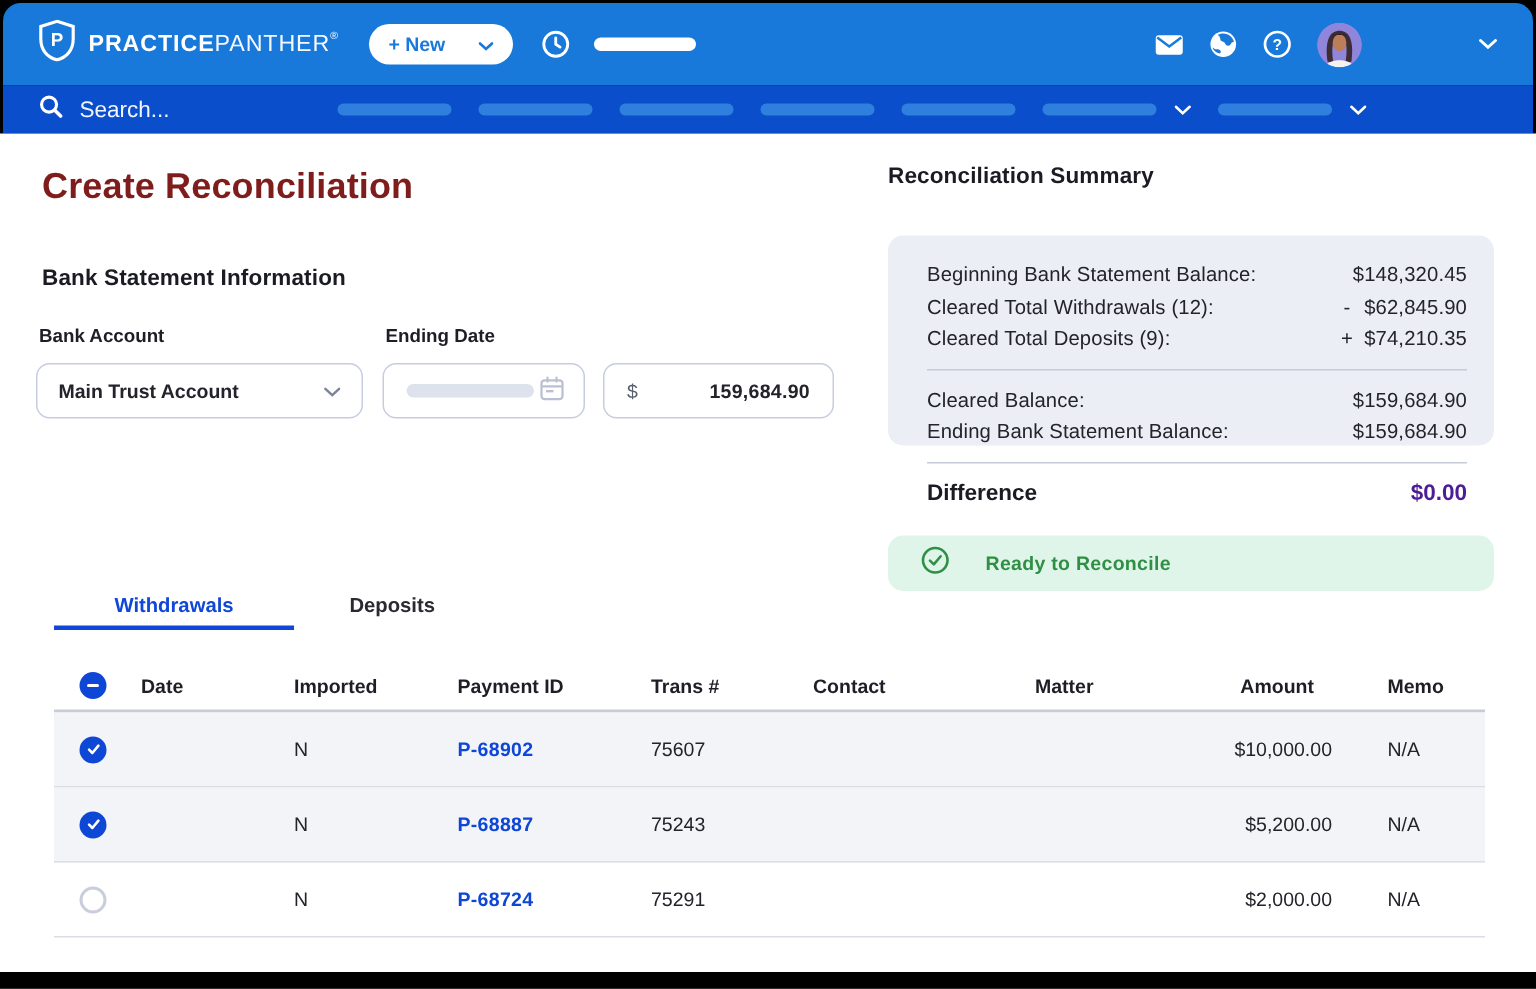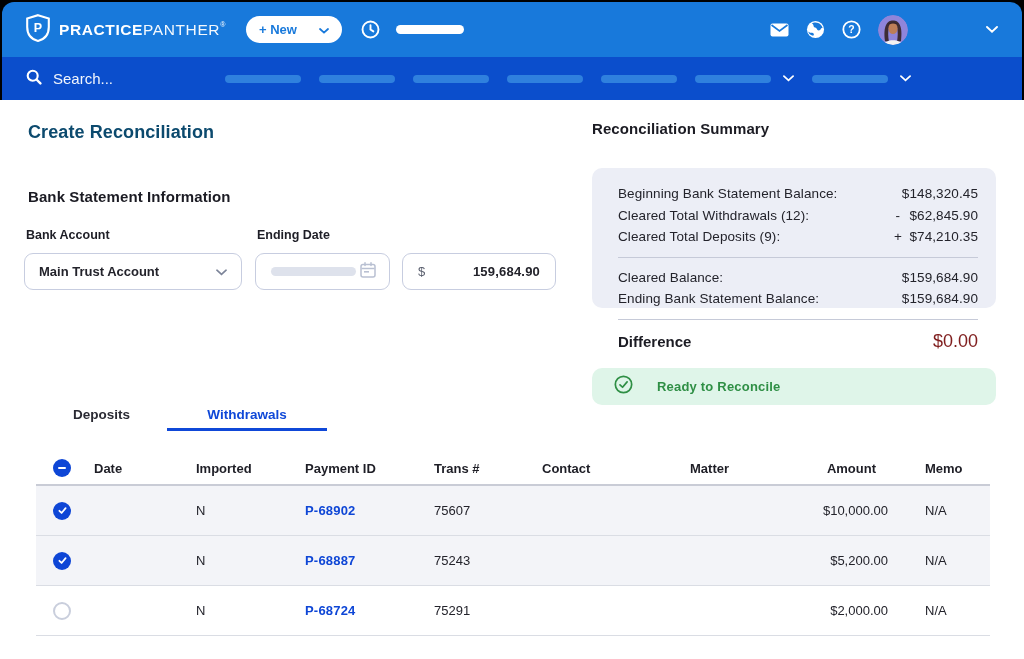--- a/index.html
+++ b/index.html
@@ -3,21 +3,21 @@
 <meta charset="utf-8">
 <style>
   * { margin:0; padding:0; box-sizing:border-box; }
   html,body { background:#000; }
   body { font-family:"Liberation Sans", sans-serif; }
   .screen { position:relative; width:1024px; height:659px; background:#000; overflow:hidden; }
 
   
   .chrome { margin:2px 2px 0 2px; border-radius:12px 12px 0 0; overflow:hidden; }
   .topbar { height:55px; background:#1879DB; display:flex; align-items:center; padding:0 24px; }
-  .subbar { height:43px; background:#0B4ECC; display:flex; align-items:center; padding:0 24px; }
+  .subbar { height:32px; background:#0B4ECC; display:flex; align-items:center; padding:0 24px; }
 
   .logo { display:flex; align-items:center; gap:9px; cursor:pointer; }
   .brand { color:#fff; font-size:15.5px; letter-spacing:0.6px; white-space:nowrap; }
   .brand b { font-weight:800; }
   .brand .lt { font-weight:400; opacity:.95; }
   .brand sup { font-size:7px; vertical-align:top; }
 
   .new-btn { margin-left:20px; height:27px; background:#fff; color:#1879DB; font-weight:bold;
              font-size:13px; border-radius:15px; padding:0 13px; display:flex; align-items:center; gap:22px; }
   .clock { margin-left:19px; display:flex; }
@@ -29,21 +29,21 @@
   .top-chevron { margin-left:78px; display:flex; }
 
   .search { display:flex; align-items:center; gap:11px; color:rgba(255,255,255,.95); font-size:15px; }
   .nav-pills { display:flex; align-items:center; gap:18px; margin-left:112px; }
   .nav-pill { width:76px; height:8px; border-radius:4px; background:#2F80DE; }
   .nav-chev { display:flex; margin-left:-6px; }
 
   
   .content { position:relative; background:#fff; height:559px; }
 
-  .h1 { position:absolute; left:28px; top:22px; font-size:18px; font-weight:800; color:#0c4a6e; letter-spacing:.1px; }
+  .h1 { position:absolute; left:28px; top:22px; font-size:24px; font-weight:800; color:#7f1d1d; letter-spacing:.1px; }
   .h2 { font-size:15px; font-weight:800; color:#1B1B23; letter-spacing:.1px; }
   .bsi-heading { position:absolute; left:28px; top:88px; }
   .sum-heading { position:absolute; left:592px; top:20px; }
 
   .field-label { position:absolute; top:128px; font-size:12.5px; font-weight:800; color:#1E1E26; }
   .field { position:absolute; top:153px; height:37px; background:#fff; border:1.5px solid #C7CDE0;
            border-radius:9px; display:flex; align-items:center; font-size:13px; color:#23232B; }
   .sel-field { left:24px; width:218px; padding:0 14px; justify-content:space-between; cursor:pointer; }
   .sel-field .sel-val { font-weight:700; }
   .date-field { left:255px; width:135px; padding:0 12px 0 15px; justify-content:space-between; }
@@ -55,21 +55,21 @@
   
   .panel { position:absolute; left:592px; top:68px; width:404px; height:140px; background:#ECEEF6;
            border-radius:10px; padding:15px 18px 0 26px; }
   .sum-row { display:flex; justify-content:space-between; align-items:center; height:21.5px;
              font-size:13.5px; color:#23232B; letter-spacing:.1px; }
   .sum-val { display:flex; align-items:center; gap:7px; }
   .sum-sign { width:9px; text-align:center; }
   .panel hr { border:none; border-top:1px solid #C6CAD8; margin:9px 0; }
   .diff-row { display:flex; justify-content:space-between; align-items:center; margin-top:11px;gap:28px; }
   .diff-label { font-size:15px; font-weight:800; color:#1B1B23; }
-  .diff-val { font-size:18px; font-weight:400; color:#7f1d1d; }
+  .diff-val { font-size:15px; font-weight:700; color:#4c1d95; }
 
   .banner { position:absolute; left:592px; top:268px; width:404px; height:37px; background:#DFF5E9;
             border-radius:10px; display:flex; align-items:center; padding:0 14px 0 22px; gap:24px; }
   .banner-text { color:#2F8F45; font-size:13px; font-weight:800; letter-spacing:.2px; }
 
   
   .tabs { position:absolute; left:36px; top:300px; display:flex; }
   .tab { height:31px; display:flex; align-items:center; justify-content:center; font-size:13.5px;
          font-weight:800; cursor:pointer; border-bottom:3px solid transparent; }
   .tab.active { width:160px; color:#0F48D8; border-bottom-color:#0F48D8; }
@@ -289,22 +289,22 @@
       <span>
         <svg width="19" height="19" viewBox="0 0 20 20">
             <circle cx="10" cy="10" r="8.6" stroke="#2F8F45" stroke-width="1.8" fill="none"></circle>
             <path d="M6.3 10.3 L9 12.9 L13.8 7.2" stroke="#2F8F45" stroke-width="1.8" fill="none" stroke-linecap="round" stroke-linejoin="round"></path>
           </svg>
       </span>
       <span class="banner-text">Ready to Reconcile</span>
     </div>
 
     <div class="tabs">
+      <div class="tab active">Withdrawals</div>
       <div class="tab inactive">Deposits</div>
-      <div class="tab active">Withdrawals</div>
     </div>
 
     <div class="table">
       <div class="trow thead">
         <span class="cell-check">
             <span class="ckb indet">
               <span class="mark mark-minus"></span>
             </span>
           </span>
         <span class="cell">Date</span>

